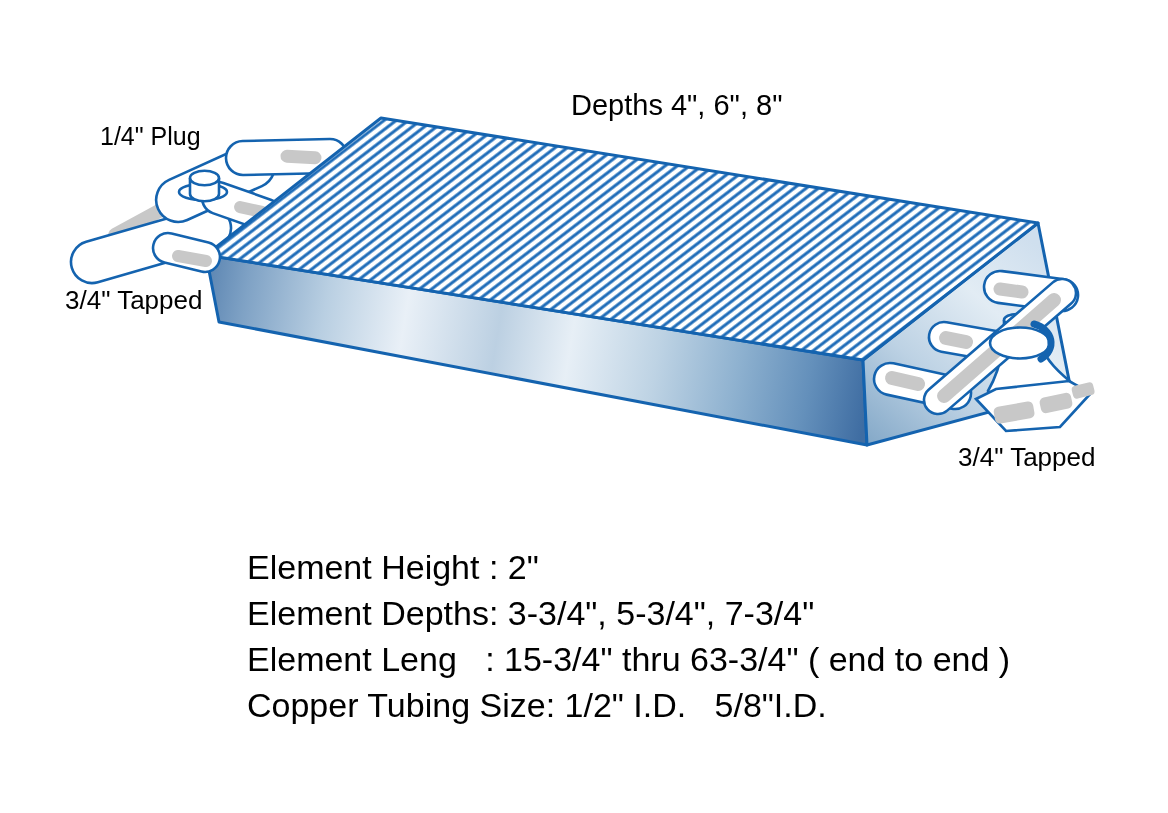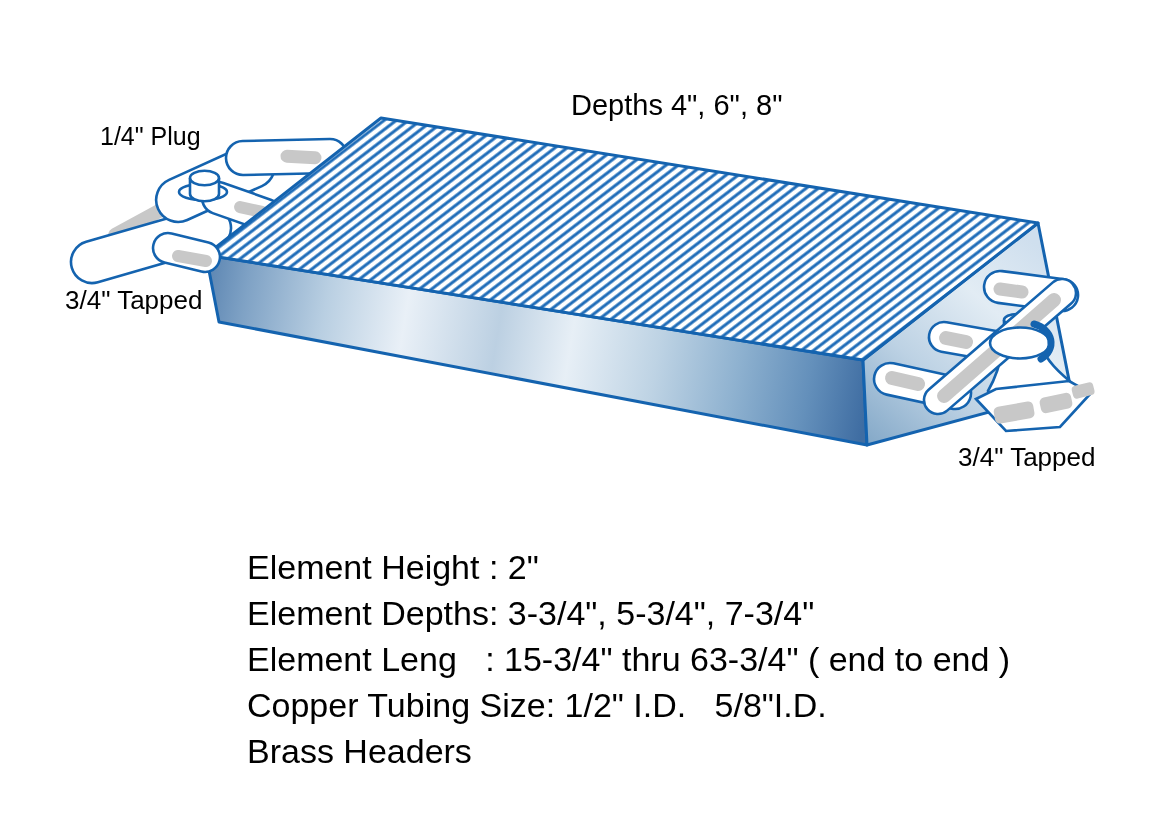--- a/index.html
+++ b/index.html
@@ -98,16 +98,15 @@
   <div class="lbl lbl-depths">Depths 4", 6", 8"</div>
   <div class="lbl lbl-plug">1/4" Plug</div>
   <div class="lbl lbl-tapped-left">3/4" Tapped</div>
   <div class="lbl lbl-tapped-right">3/4" Tapped</div>
 
   <div class="specs">
     <div class="spec-line">Element Height : 2"</div>
     <div class="spec-line">Element Depths: 3-3/4", 5-3/4", 7-3/4"</div>
     <div class="spec-line">Element Leng   : 15-3/4" thru 63-3/4" ( end to end )</div>
     <div class="spec-line">Copper Tubing Size: 1/2" I.D.   5/8"I.D.</div>
-    <div class="spec-line">Brass Headers</div>
   </div>
 
 </div>
 
 </body></html>

